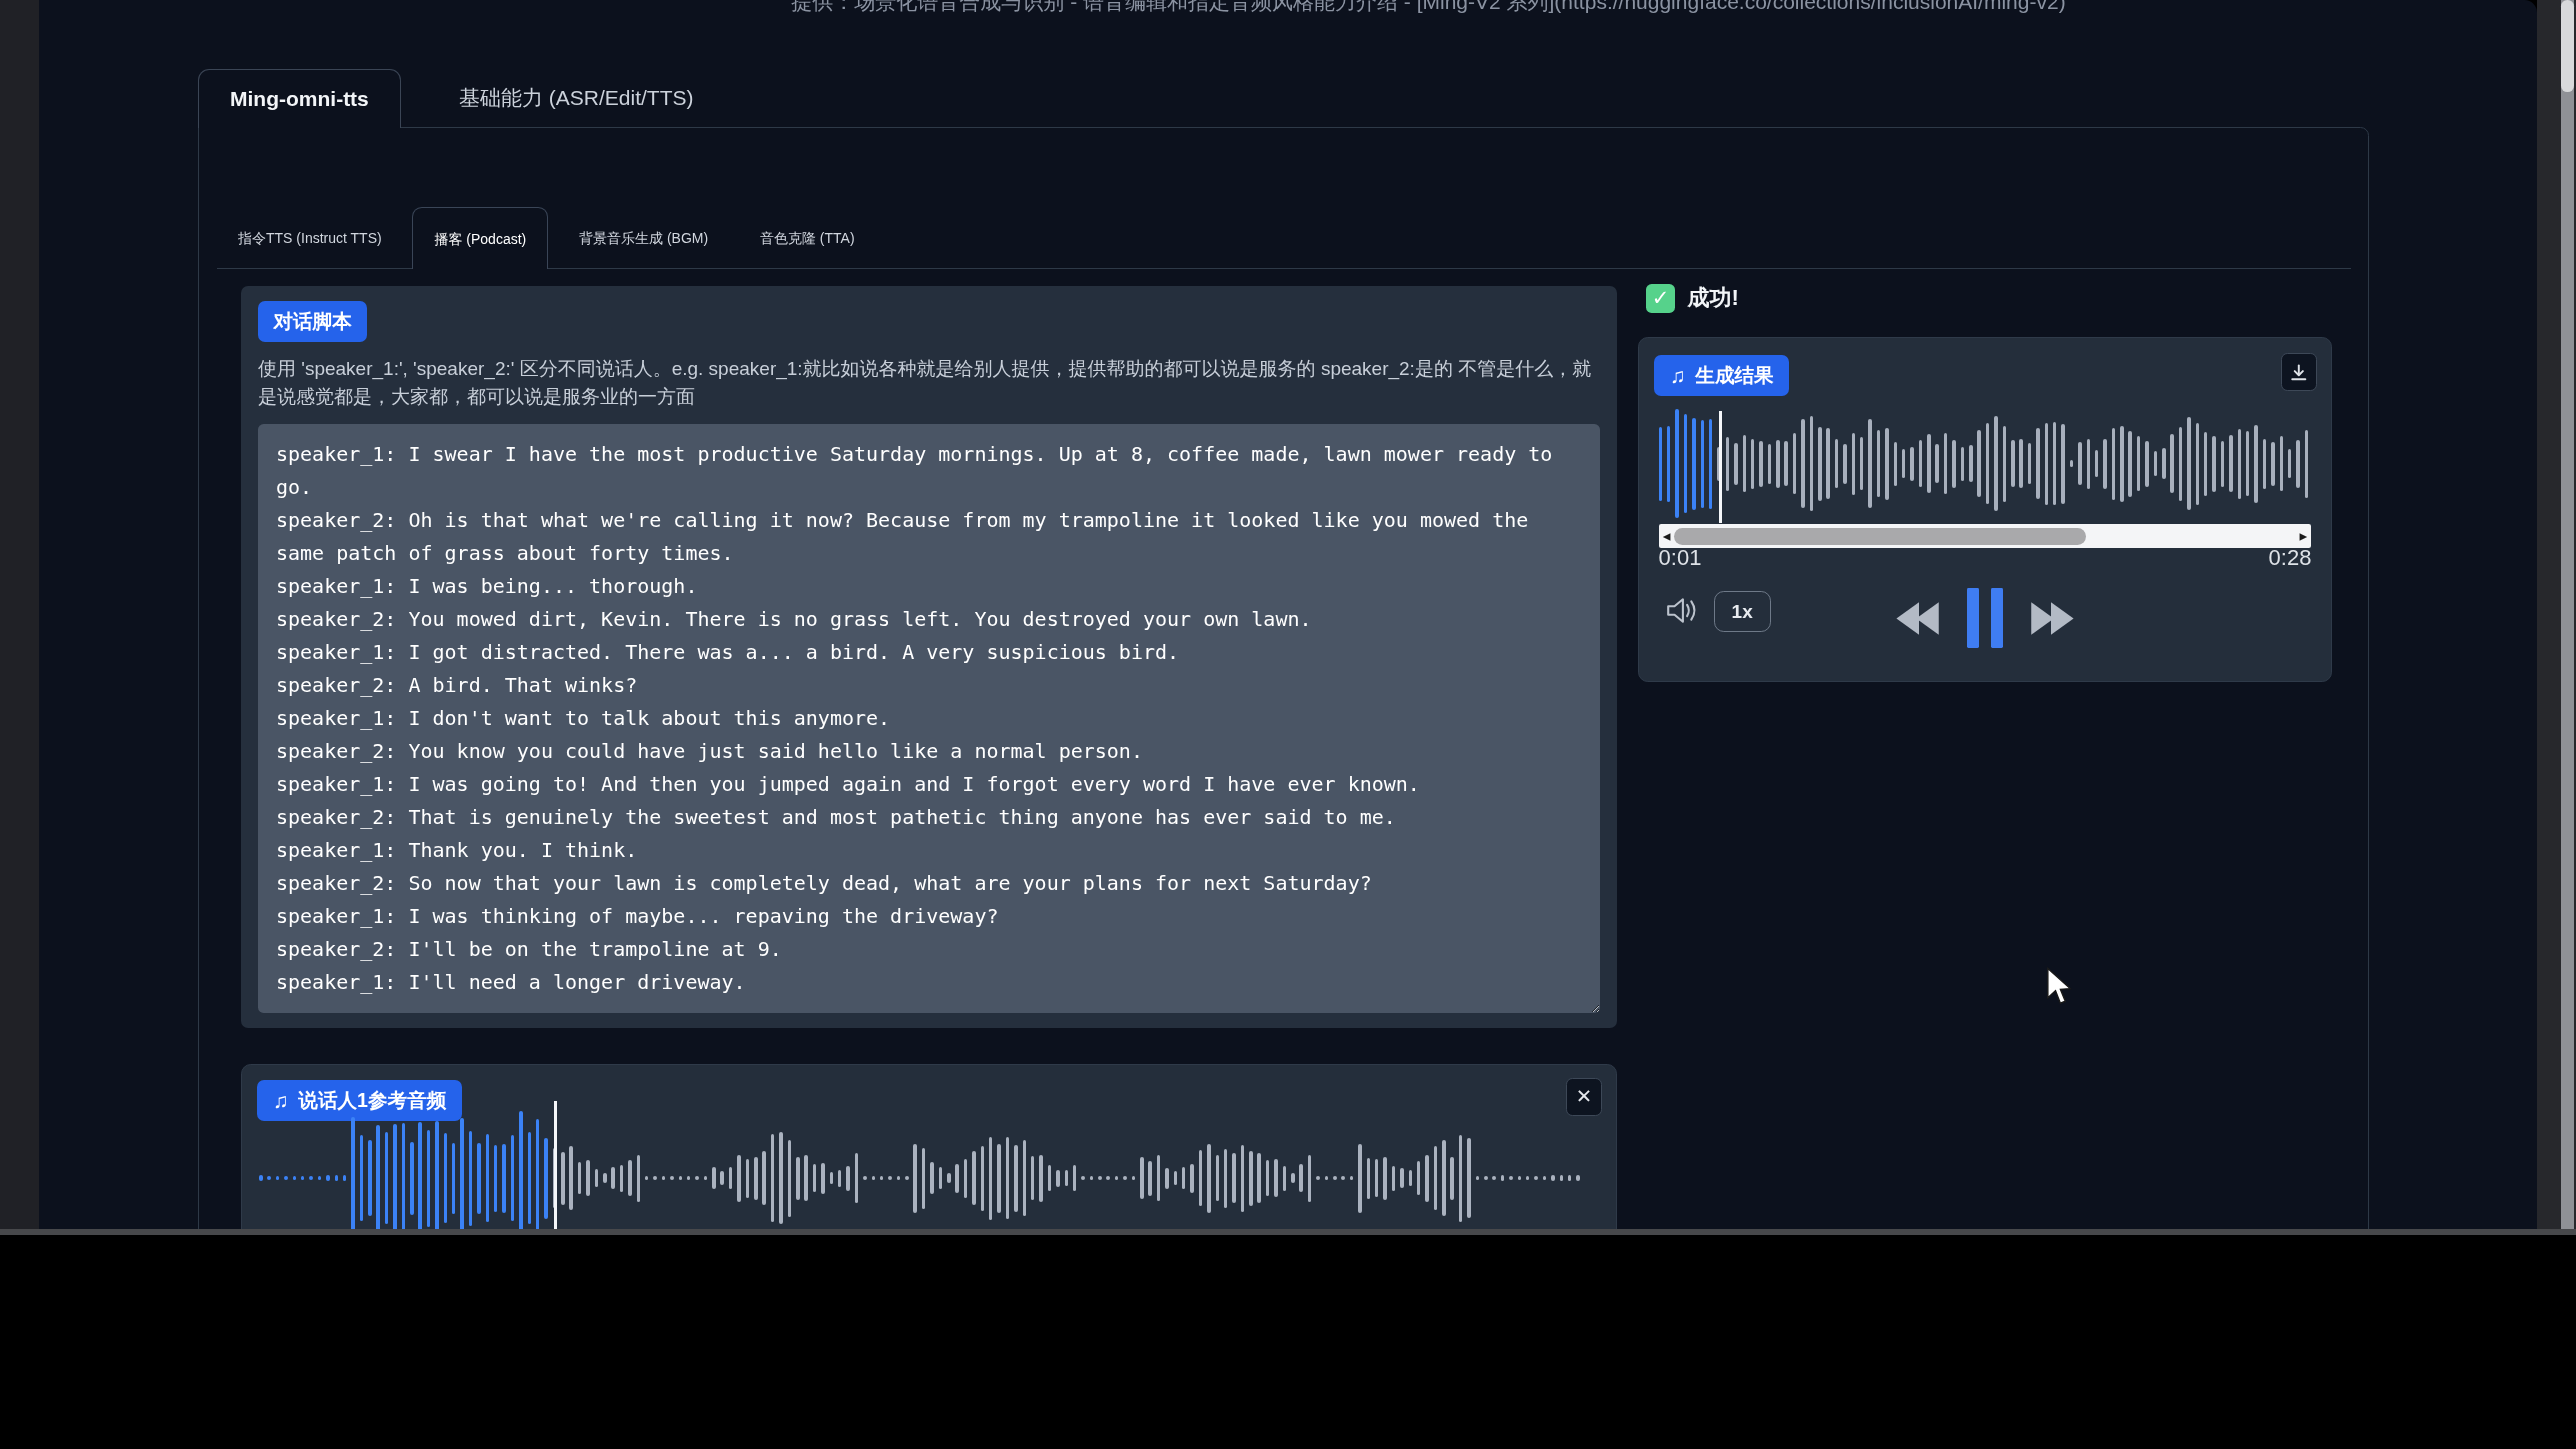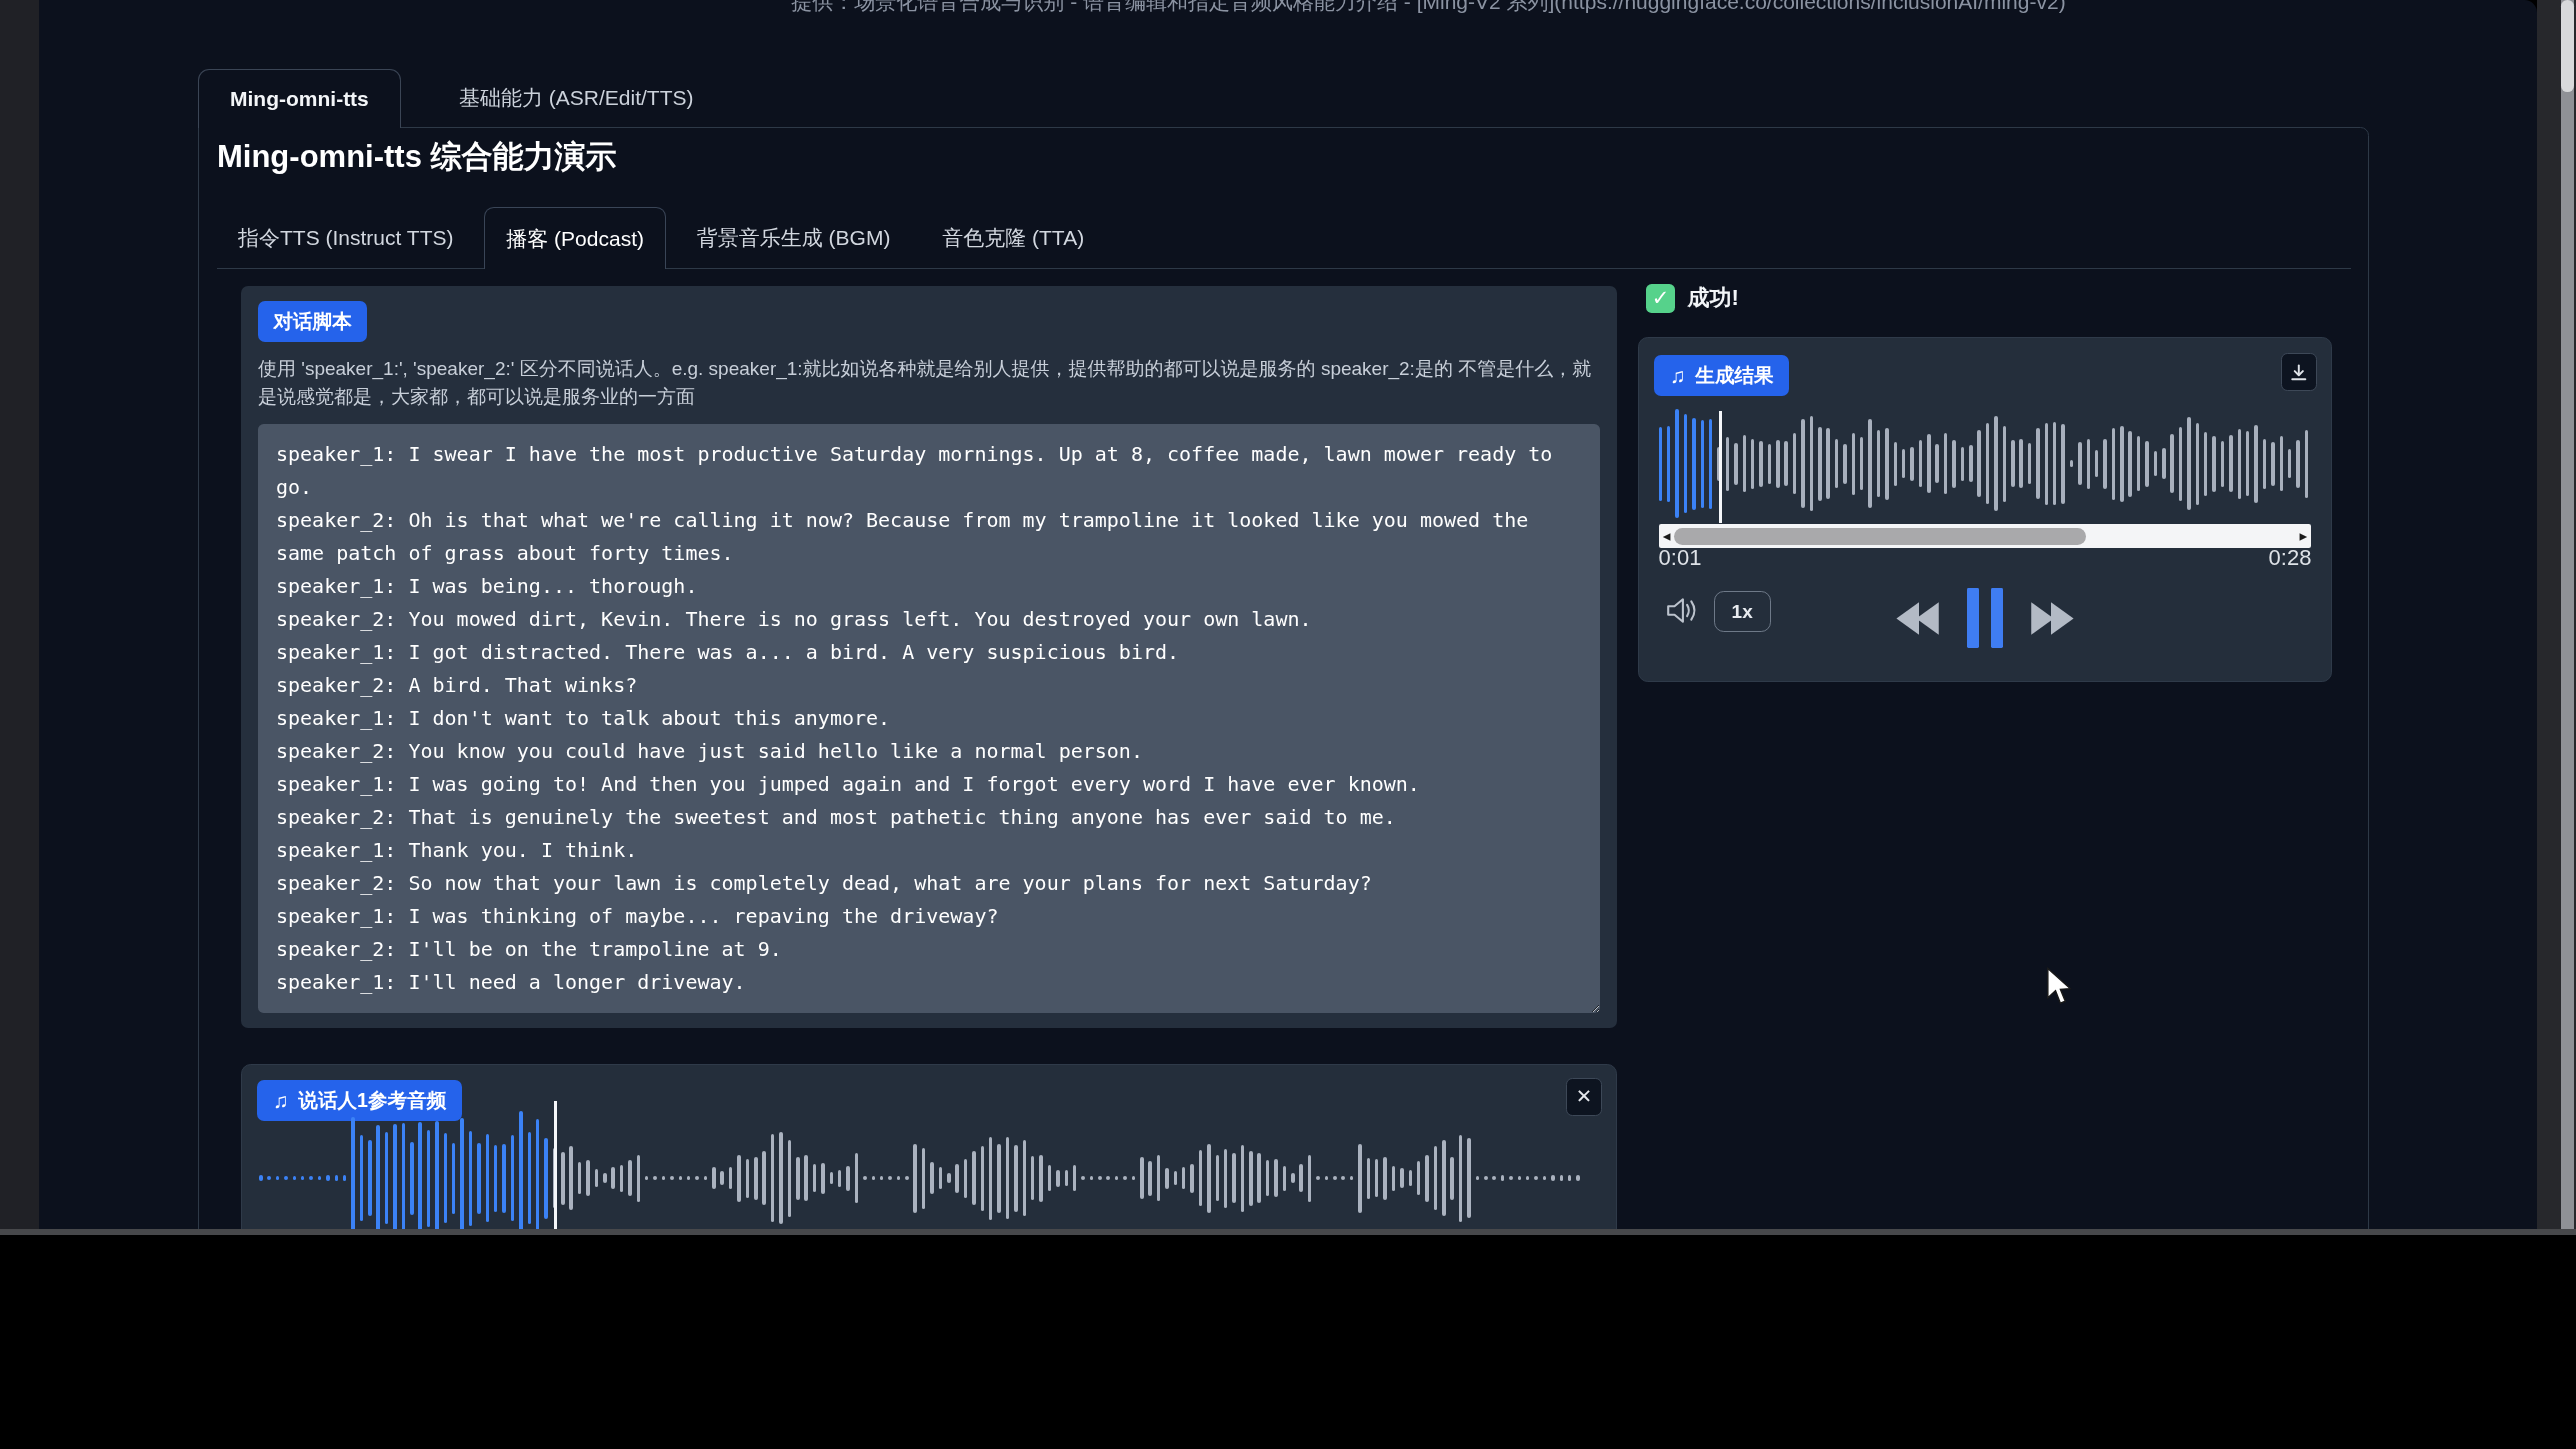--- a/index.html
+++ b/index.html
@@ -30,21 +30,21 @@
 
   
   #container { position:absolute; left:159px; top:127px; width:2171px; height:1190px;
                border:0.7px solid #2e3947; border-radius:0 8.4px 8.4px 8.4px; }
 
   #page-title { position:absolute; left:178px; top:136px; font-size:31px; font-weight:700; color:#ffffff; }
 
   
   #subtabs { position:absolute; left:178px; top:207px; width:2134px; height:62px; display:flex;
              align-items:stretch; border-bottom:0.7px solid #2e3947; }
-  .subtab { height:62px; line-height:62px; font-size:21px; color:#d2d7df; padding:0 21px;
+  .subtab { height:62px; line-height:62px; font-size:14px; color:#d2d7df; padding:0 21px;
             margin-right:9.8px; white-space:nowrap; }
   .subtab.active { color:#ffffff; background:#0c111d; border:0.7px solid #3a4557; border-bottom:none;
                    border-radius:9.8px 9.8px 0 0; margin-bottom:-0.7px; z-index:2; }
 
   
   .badge { display:inline-flex; align-items:center; gap:9.8px; background:#2563eb; color:#fff;
            font-weight:700; font-size:19.6px; height:41px; padding:0 15.4px; border-radius:7px; }
   .badge .note { font-size:21px; font-weight:400; }
 
   
@@ -117,21 +117,20 @@
 
   <div id="win">
 
     <div id="header-clip">提供：场景化语音合成与识别 - 语音编辑和指定音频风格能力介绍 - [Ming-V2 系列](https://huggingface.co/collections/inclusionAI/ming-v2)</div>
 
     <div class="main-tab" id="main-tab-1">Ming-omni-tts</div>
     <div class="main-tab" id="main-tab-2">基础能力 (ASR/Edit/TTS)</div>
 
     <div id="container"></div>
 
-    <div id="page-title">Ming-omni-tts 综合能力演示</div>
 
     <div id="subtabs">
       <div class="subtab">指令TTS (Instruct TTS)</div>
       <div class="subtab active">播客 (Podcast)</div>
       <div class="subtab">背景音乐生成 (BGM)</div>
       <div class="subtab">音色克隆 (TTA)</div>
     </div>
 
     <div id="dialog-panel">
       <span class="badge">

